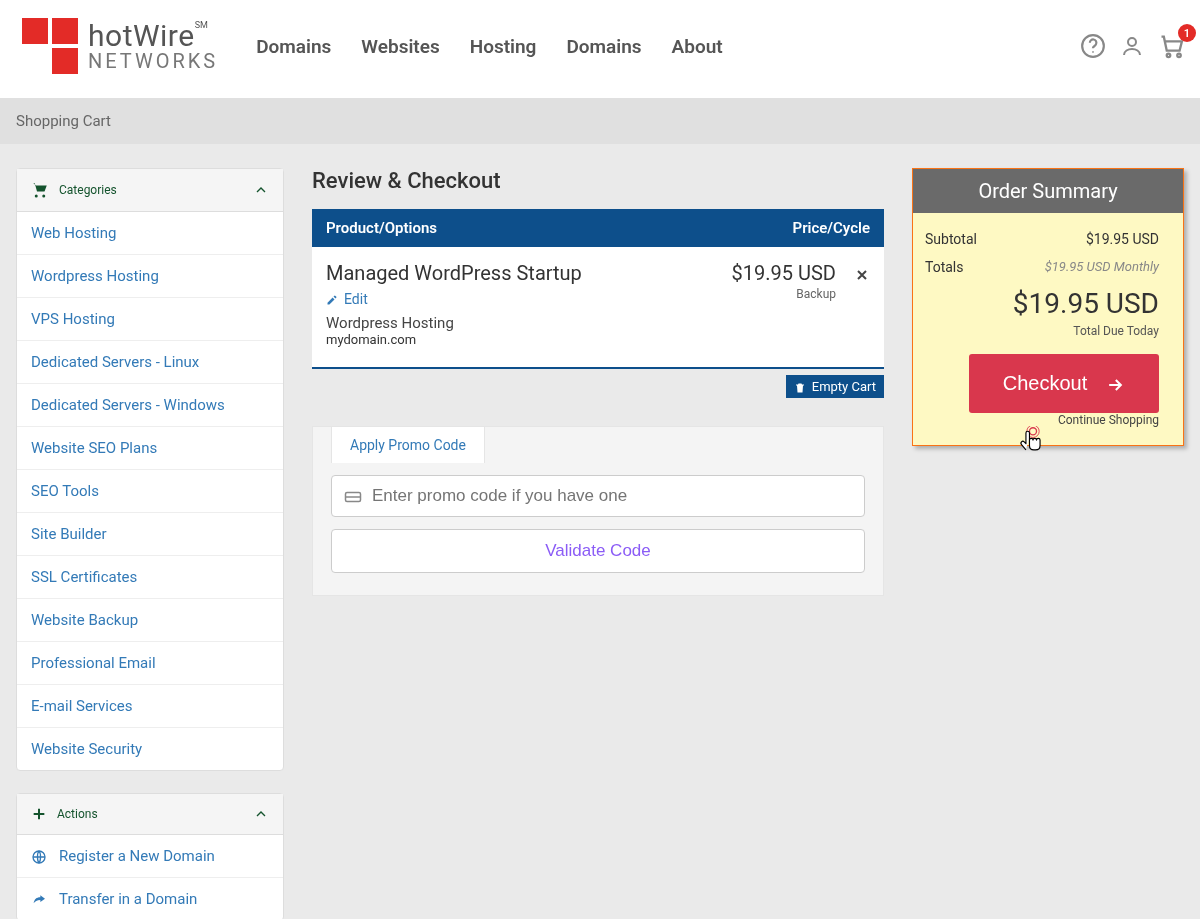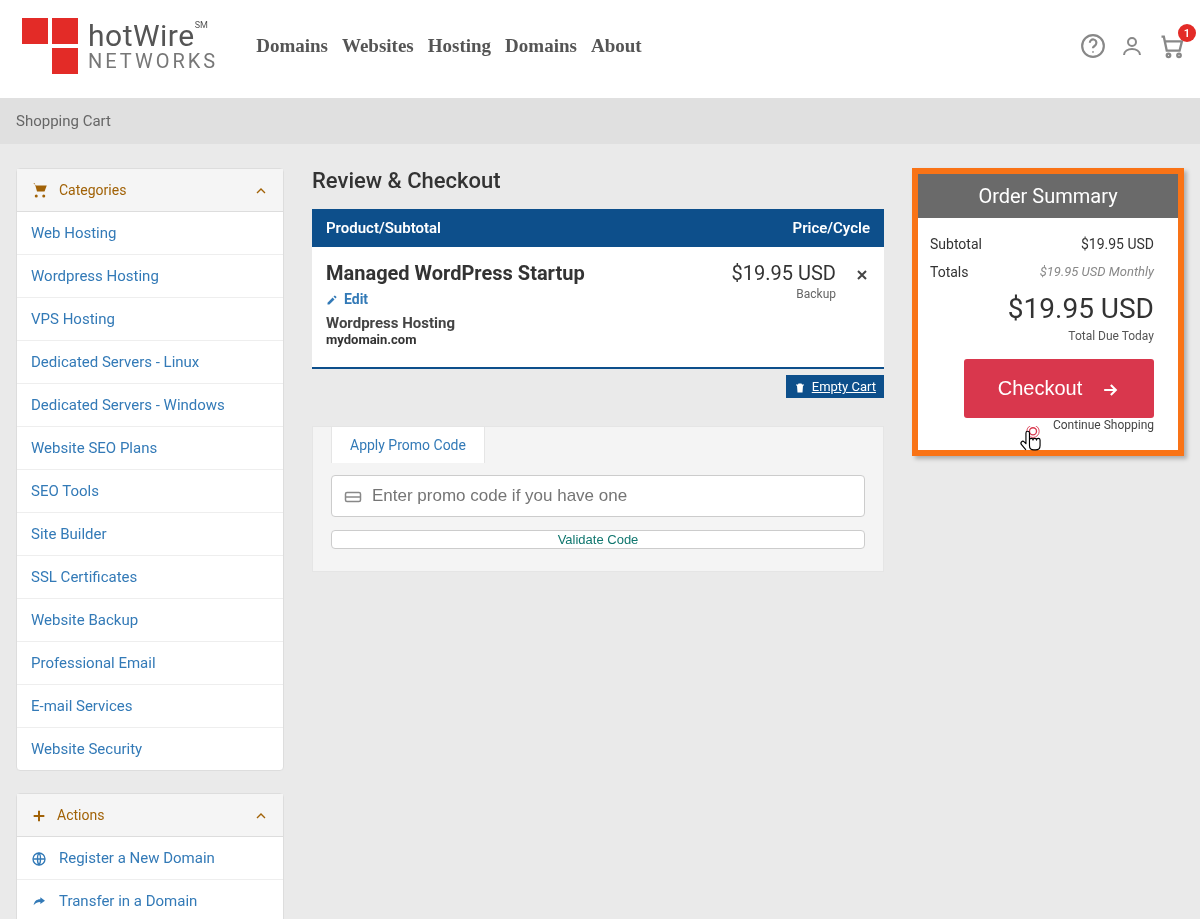--- a/index.html
+++ b/index.html
@@ -9,79 +9,79 @@
   
   .topbar { background: #fff; padding: 18px 14px 24px 22px; display: flex; align-items: center; gap: 30px; }
   .logo { display: flex; align-items: center; gap: 10px; }
   .logo-mark { display: grid; grid-template-columns: 26px 26px; grid-template-rows: 26px 26px; gap: 4px; }
   .logo-mark span { background: #e32b27; }
   .logo-mark span.blank { background: transparent; }
   .logo-text { line-height: 1; }
   .logo-text .brand { font-size: 30px; color: #555; font-weight: 400; letter-spacing: .5px; }
   .logo-text .sub { font-size: 20px; color: #777; letter-spacing: 3px; }
   .logo-text .sm { font-size: 9px; vertical-align: top; color: #555; }
-  .mainnav { display: flex; gap: 14px; margin-left: 8px; font-family: Liberation Serif, serif; }
+  .mainnav { display: flex; gap: 30px; margin-left: 8px; }
   .mainnav a { color: #555; font-size: 19px; font-weight: 600; }
   .topbar-right { margin-left: auto; display: flex; align-items: center; gap: 14px; color: #888; }
   .topbar-right .icon-btn { cursor: pointer; color: #888; }
   .cart-badge { position: relative; }
   .cart-badge .count { position: absolute; top: -8px; right: -10px; background: #e32b27; color:#fff; font-size:11px; width:18px; height:18px; border-radius:50%; display:flex; align-items:center; justify-content:center; font-weight:600;}
 
   
   .breadcrumb-bar { background: #e0e0e0; padding: 14px 16px; font-size: 15px; color: #666; }
 
   
   .wrap { display: flex; gap: 28px; padding: 24px 16px 40px 16px; align-items: flex-start; }
   .sidebar { width: 268px; flex: 0 0 268px; }
   .content { flex: 1; }
 
   
   .panel { background: #fff; border: 1px solid #ddd; border-radius: 4px; margin-bottom: 22px; }
-  .panel-heading { background: #f5f5f5; border-bottom: 1px solid #ddd; padding: 12px 14px; font-size: 14px; color: #a16207; display:flex; align-items:center; gap:10px; }
+  .panel-heading { background: #f5f5f5; border-bottom: 1px solid #ddd; padding: 12px 14px; font-size: 12px; color: #14532d; display:flex; align-items:center; gap:10px; }
   .panel-heading .chev { margin-left:auto; }
   .list-group { list-style: none; }
   .list-group li { border-top: 1px solid #eee; }
   .list-group li:first-child { border-top: none; }
   .list-group a { display: block; padding: 12px 14px; font-size: 15px; }
   .list-group a.iconed { display:flex; align-items:center; gap:12px; color:#337ab7;}
   .list-group a.iconed .ic { color:#337ab7; }
 
   
   h1.page-title { font-size: 22px; font-weight: 500; color:#333; margin-bottom: 16px; }
 
   .cart-table { background:#fff; }
   .cart-head { display:flex; background:#0d4f8b; color:#fff; padding:10px 14px; font-size:15px; font-weight:600;}
   .cart-head .col-price { margin-left:auto; }
   .cart-row { display:flex; align-items:flex-start; padding:14px 14px 20px 14px; border-bottom:2px solid #0d4f8b; }
-  .cart-row .prod { flex:1;font-weight:bold; }
+  .cart-row .prod { flex:1; }
   .cart-row .prod .pname { font-size:20px; color:#333; }
   .cart-row .prod .edit { color:#337ab7; font-size:14px; display:inline-flex; align-items:center; gap:6px; margin-top:6px;}
   .cart-row .prod .cat { font-size:15px; color:#444; margin-top:6px;}
   .cart-row .prod .dom { font-size:13px; color:#333; }
   .cart-row .price { text-align:right; font-size:20px; color:#333; }
   .cart-row .price .cycle { font-size:12px; color:#666; display:block; margin-top:2px;}
   .cart-row .remove { color:#444; font-size:20px; margin-left:18px; cursor:pointer; font-weight:bold;}
 
   .empty-cart-row { text-align:right; margin-top:6px;}
   .empty-cart { display:inline-flex; align-items:center; gap:6px; background:#0d4f8b; color:#fff; font-size:13px; padding:4px 8px; cursor:pointer;}
-  .empty-cart span { text-decoration: underline; }
+  .empty-cart span { }
   .promo-tab { display:inline-block; background:#fff; border:1px solid #e5e5e5; border-bottom:none; padding:10px 18px; margin:-1px 0 0 18px; font-size:14px; color:#337ab7; position:relative; top:0;}
   .promo-input-wrap { display:flex; align-items:center; border:1px solid #ccc; border-radius:4px; padding:10px 12px; margin-bottom:12px;}
   .promo-input-wrap .tic { color:#888; margin-right:10px; }
   .promo-input-wrap input { border:none; outline:none; font-size:17px; width:100%; color:#555;}
-  .validate-btn { width:100%; border:1px solid #ccc; border-radius:4px; padding:1px; background:#fff; font-size:13px; color:#0f766e; cursor:pointer;}
+  .validate-btn { width:100%; border:1px solid #ccc; border-radius:4px; padding:11px; background:#fff; font-size:17px; color:#8b5cf6; cursor:pointer;}
   
   .promo-container { background:#f4f4f4; border:1px solid #e5e5e5; margin-top:28px; position:relative; padding:44px 18px 22px 18px;}
   .promo-container .promo-tab { position:absolute; top:-1px; left:18px; margin:0; border:1px solid #e5e5e5; border-bottom:none; background:#fff;}
   .promo-inner { margin-top:4px;}
   .promo-inner .promo-input-wrap { background:#fff;justify-content:space-between; }
   .promo-inner .validate-btn { background:#fff; }
 
   
-  .summary { width: 272px; flex:0 0 272px; background:#ffffff; border:6px solid #f97316; box-shadow:3px 3px 4px rgba(0,0,0,.25);}
+  .summary { width: 272px; flex:0 0 272px; background:#fef9c3; border:1px solid #f97316; box-shadow:3px 3px 4px rgba(0,0,0,.25);}
   .summary-head { background:#6a6a6a; color:#fff; text-align:center; padding:10px; font-size:20px;}
   .summary-body { padding:12px 24px 18px 12px; font-size:14px; color:#333;}
   .summary-row { display:flex; justify-content:space-between; padding:6px 0;}
   .summary-row.muted .val { color:#888; font-style:italic; font-size:13px;}
   .summary-total { text-align:right; font-size:28px; color:#333; margin-top:6px;}
   .summary-total-label { text-align:right; font-size:12px; color:#555; margin-top:4px;}
   .checkout-btn { display:flex; align-items:center; justify-content:center; gap:18px; background:#d9374d; color:#fff; font-size:20px; width:calc(100% - 0px); margin:16px 0 0 auto; padding:18px 20px; border:none; cursor:pointer; border-radius:3px; width:190px; float:right;}
   .continue { clear:both; text-align:right; font-size:12px; color:#444; margin-top:8px; display:block;}
   .summary-body::after{content:""; display:block; clear:both;}
 
@@ -240,21 +240,21 @@
 
       </ul>
     </div>
   </aside>
 
   <main class="content">
     <h1 class="page-title">Review &amp; Checkout</h1>
 
     <div class="cart-table">
       <div class="cart-head">
-        <span>Product/Subtotal</span>
+        <span>Product/Options</span>
         <span class="col-price">Price/Cycle</span>
       </div>
       <div class="cart-row">
         <div class="prod">
           <div class="pname">Managed WordPress Startup</div>
           <a href="#" class="edit">
             <span><svg width="12" height="12" viewBox="0 0 24 24" fill="currentColor">
                   <path d="M3 17.25V21h3.75L17 10.75l-3.75-3.75L3 17.25zM20.7 7.04a1 1 0 000-1.41l-2.34-2.34a1 1 0 00-1.41 0L15 5.24 18.76 9l1.95-1.96z"></path>
                 </svg></span>
             <span>Edit</span>

